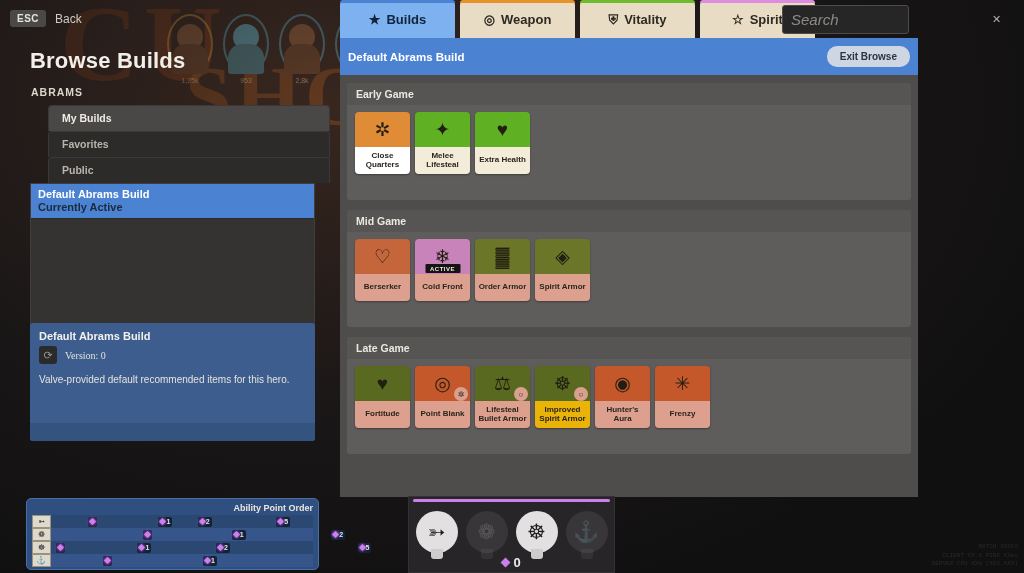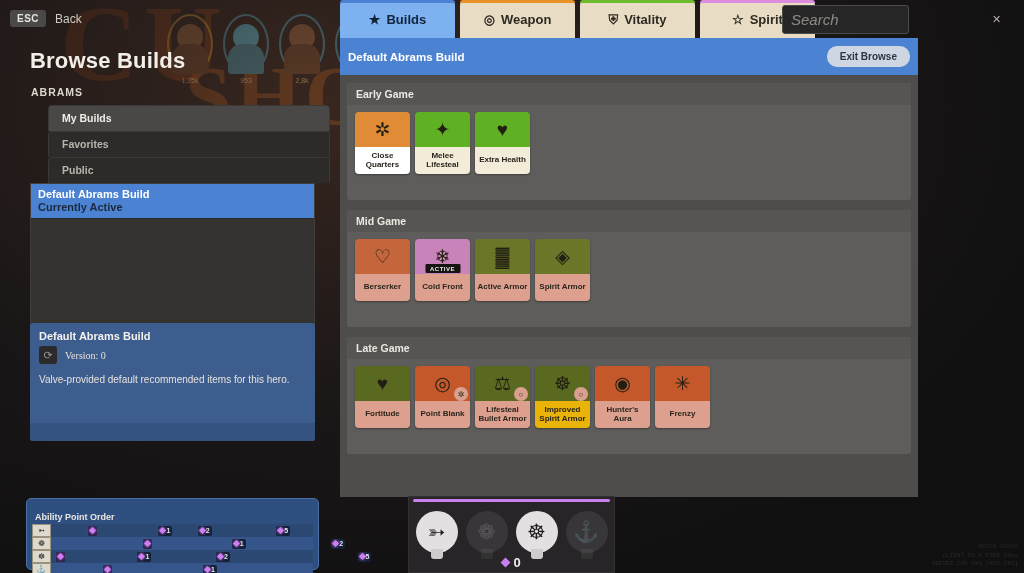--- a/index.html
+++ b/index.html
@@ -99,21 +99,21 @@
   #bd-footer{
     position:absolute; left:0; right:0; bottom:0; height:18px;
     background:#35537f; border-radius:0 0 3px 3px;
   }
 
   
   #apo{
     position:absolute; left:26px; top:498px; width:293px; height:72px;
     background:#2f4f80; border:1px solid #4a6fa5; border-radius:5px; padding:4px 5px;
   }
-  #apo-title{ color:#e9e6df; font-size:9px; font-weight:bold; margin:9px 0 2px 3px; }
+  #apo-title{ color:#e9e6df; font-size:9px; font-weight:bold; margin:0 0 2px 3px;text-align:right; }
   #apo-grid{ display:flex; }
   #apo-icons{ width:19px; }
   .apo-ico{
     width:19px; height:13px; background:#ded9cd; border:1px solid #9a927f;
     display:flex; align-items:center; justify-content:center;
     font-size:8px; color:#1b1b1b; line-height:1;
   }
   #apo-rows{ flex:1; position:relative; }
   .apo-row{ height:13px; position:relative; }
   .apo-row.odd{ background:#2b4872; }
@@ -448,21 +448,21 @@
           <div class="item">
             <div class="art" style="background:#c4653c">♡</div>
             <div class="nm" style="background:#dda08f">Berserker</div>
           </div>
           <div class="item">
             <div class="art" style="background:#c983bb">❄<span class="active-badge">ACTIVE</span></div>
             <div class="nm" style="background:#dda08f">Cold Front</div>
           </div>
           <div class="item">
             <div class="art" style="background:#6b7628">▓</div>
-            <div class="nm" style="background:#dda08f">Active Armor</div>
+            <div class="nm" style="background:#dda08f">Order Armor</div>
           </div>
           <div class="item">
             <div class="art" style="background:#6b7628">◈</div>
             <div class="nm" style="background:#dda08f">Spirit Armor</div>
           </div>
         </div>
       </div>
       <div class="section">
         <div class="sec-head">Late Game</div>
         <div class="sec-items">

